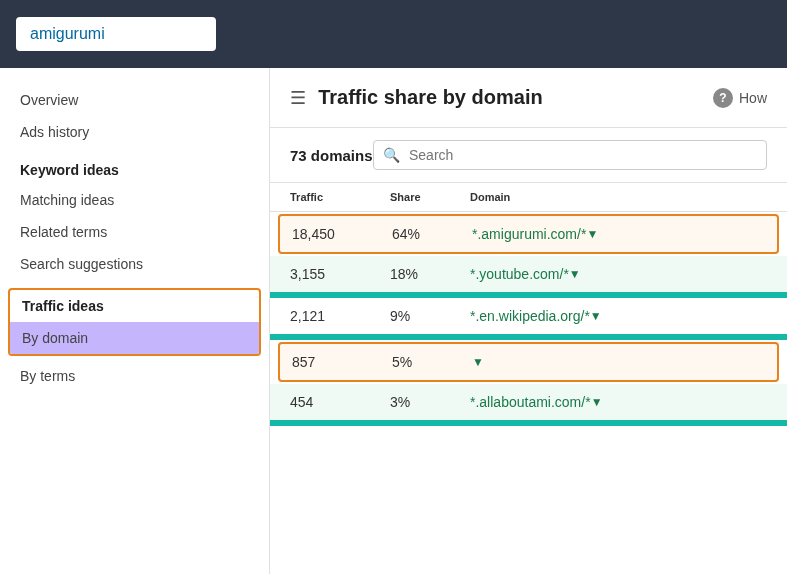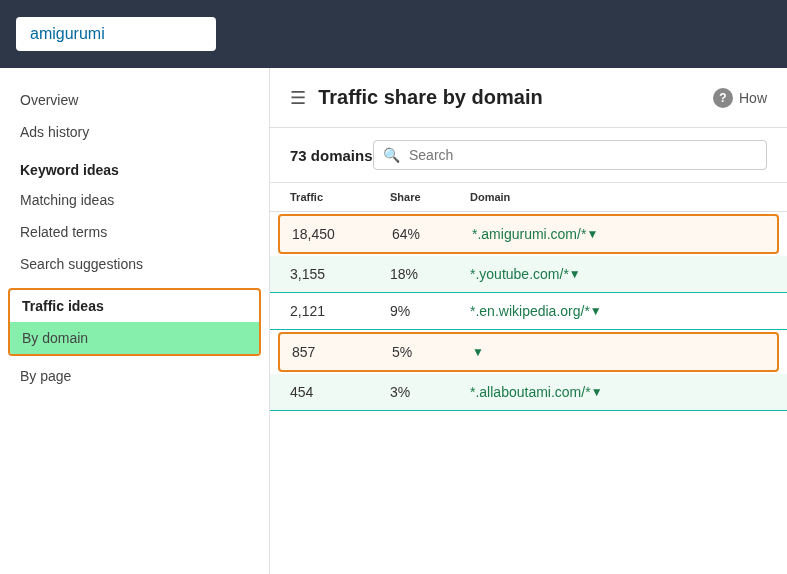--- a/index.html
+++ b/index.html
@@ -61,21 +61,21 @@
       color: #222;
     }
     .traffic-share-item {
       padding: 8px 12px;
       font-size: 14px;
       color: #444;
       cursor: pointer;
       background: #e8e8e8;
     }
     .traffic-share-item.active {
-      background: #86efac;
+      background: #c4b5fd;
     }
     .by-page-item {
       padding: 8px 20px;
       font-size: 14px;
       color: #444;
       cursor: pointer;
     }
 
     
     .main {
@@ -167,21 +167,21 @@
     .col-header {
       font-size: 11px;
       font-weight: bold;
       color: #333;
     }
     .table-row {
       display: grid;
       grid-template-columns: 100px 80px 1fr;
       padding: 10px 20px;
       align-items: center;
-      border-bottom: 1px solid #14b8a6;
+      border-bottom: 6px solid #14b8a6;
     }
     .table-row.highlighted {
       border: 2px solid #e8821a;
       background: #fff8f0;
       margin: 2px 8px;
       border-radius: 4px;
       padding: 10px 12px;
     }
     .table-row.normal {
       margin: 0 0;
@@ -219,21 +219,21 @@
     <div class="sidebar-section-label">Keyword ideas</div>
     <div class="sidebar-item">Matching ideas</div>
     <div class="sidebar-item">Related terms</div>
     <div class="sidebar-item">Search suggestions</div>
 
     <div style="margin-top: 8px;">
       <div class="traffic-share-section">
         <div class="traffic-share-label">Traffic ideas</div>
         <div class="traffic-share-item active">By domain</div>
       </div>
-      <div class="by-page-item">By page</div>
+      <div class="by-page-item">By terms</div>
     </div>
   </div>
 
   <div class="main">
 
     <div class="main-header">
       <span class="hamburger-icon">☰</span>
       <span class="main-title">Traffic share by domain</span>
       <div class="how-btn">
         <div class="question-circle">?</div>

